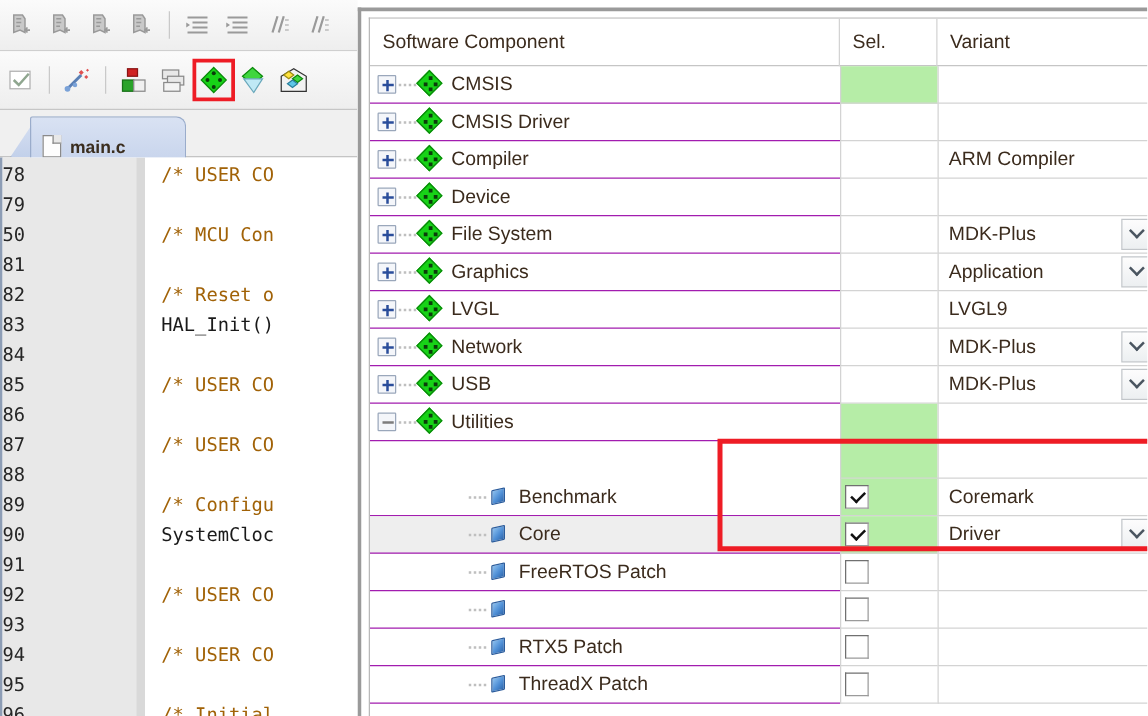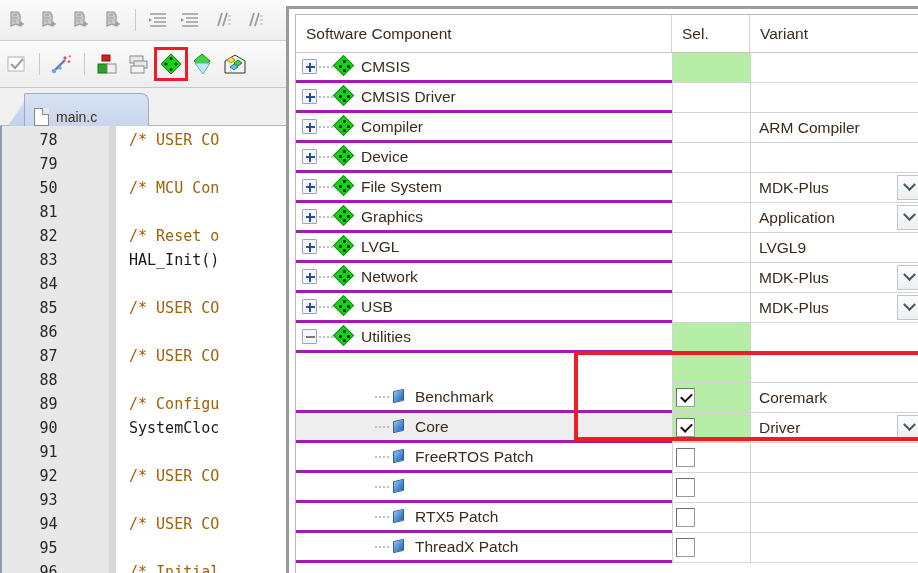--- a/index.html
+++ b/index.html
@@ -37,21 +37,21 @@
   #tabstrip {
     position: absolute; left: 0; top: 88px; width: 286px; height: 38px;
     background: #f0f0f0; border-bottom: 1px solid #b5b5b5;
   }
   #tab-mainc {
     position: absolute; left: 24px; top: 5px; height: 47px; width: 125px;
     background: linear-gradient(#d9e2f3, #c2d0ea);
     border: 1px solid #9aaccb; border-bottom: none;
     border-radius: 2px 8px 0 0;
     display: flex; align-items: center; gap: 7px; padding-left: 9px;
-    font-size: 14px; font-weight: normal; color: #3a2d1e;
+    font-size: 14px; font-weight: bold; color: #3a2d1e;
   }
   #tab-skew {
     position: absolute; left: 8px; top: 5px; width: 22px; height: 33px;
     background: linear-gradient(#d9e2f3, #c2d0ea);
     border-left: 1px solid #9aaccb;
     clip-path: polygon(100% 0, 100% 100%, 0 100%);
   }
   .doc-icon { width: 15px; height: 18px; background: #fdfdfd; border: 1px solid #8a8a8a;
               position: relative; }
   .doc-icon::after { content:""; position:absolute; right:-1px; top:-1px; width:6px; height:6px;
@@ -60,21 +60,21 @@
   
   #codearea {
     position: absolute; left: 0; top: 126px; width: 286px; height: 447px;
     background: #ffffff; border-left: 2px solid #8d9db5;
     display: flex; overflow: hidden;
     font-family: "DejaVu Sans Mono", "Liberation Mono", monospace;
     font-size: 15px;
   }
   #gutter {
     width: 107px; background: #e8e8e8; padding-top: 2px;
-    text-align: center; color: #262626;
+    text-align: left; color: #262626;
   }
   #gutter .ln { height: 24px; line-height: 24px; padding-right: 14px; }
   #gutter-edge { width: 7px; background: #d9d9d9; }
   #codetext { flex: 1; padding-top: 2px; padding-left: 13px; background:#fff;
               position: relative; }
   #codetext .cl { height: 24px; line-height: 24px; white-space: pre; }
   .cmt { color: #a16207; }
   .plain { color: #1a1a1a; }
 
   
@@ -102,21 +102,21 @@
   .th-name { width: 376px; }
   .th-sel  { width: 78px; }
   .th-var  { flex: 1; border-right: none; }
 
   
   #tbody { position: absolute; left: 0; top: 38px; width: 626px; height: 524px; }
   .row { position: absolute; left: 0; width: 626px; height: 30px; }
   .cell-name {
     position: absolute; left: 0; top: 0; width: 376px; height: 30px;
     display: flex; align-items: center;
-    border-bottom: 3px solid #a21caf;
+    border-bottom: 1px solid #a21caf;
     font-size: 15.5px; color: #3b2b1d;
   }
   .cell-sel {
     position: absolute; left: 376px; top: 0; width: 78px; height: 30px;
     border-left: 1px solid #d3d3d3; border-bottom: 1px solid #d3d3d3;
     display: flex; align-items: center; padding-left: 3px;
   }
   .cell-var {
     position: absolute; left: 454px; top: 0; width: 172px; height: 30px;
     border-left: 1px solid #d3d3d3; border-bottom: 1px solid #d3d3d3;

